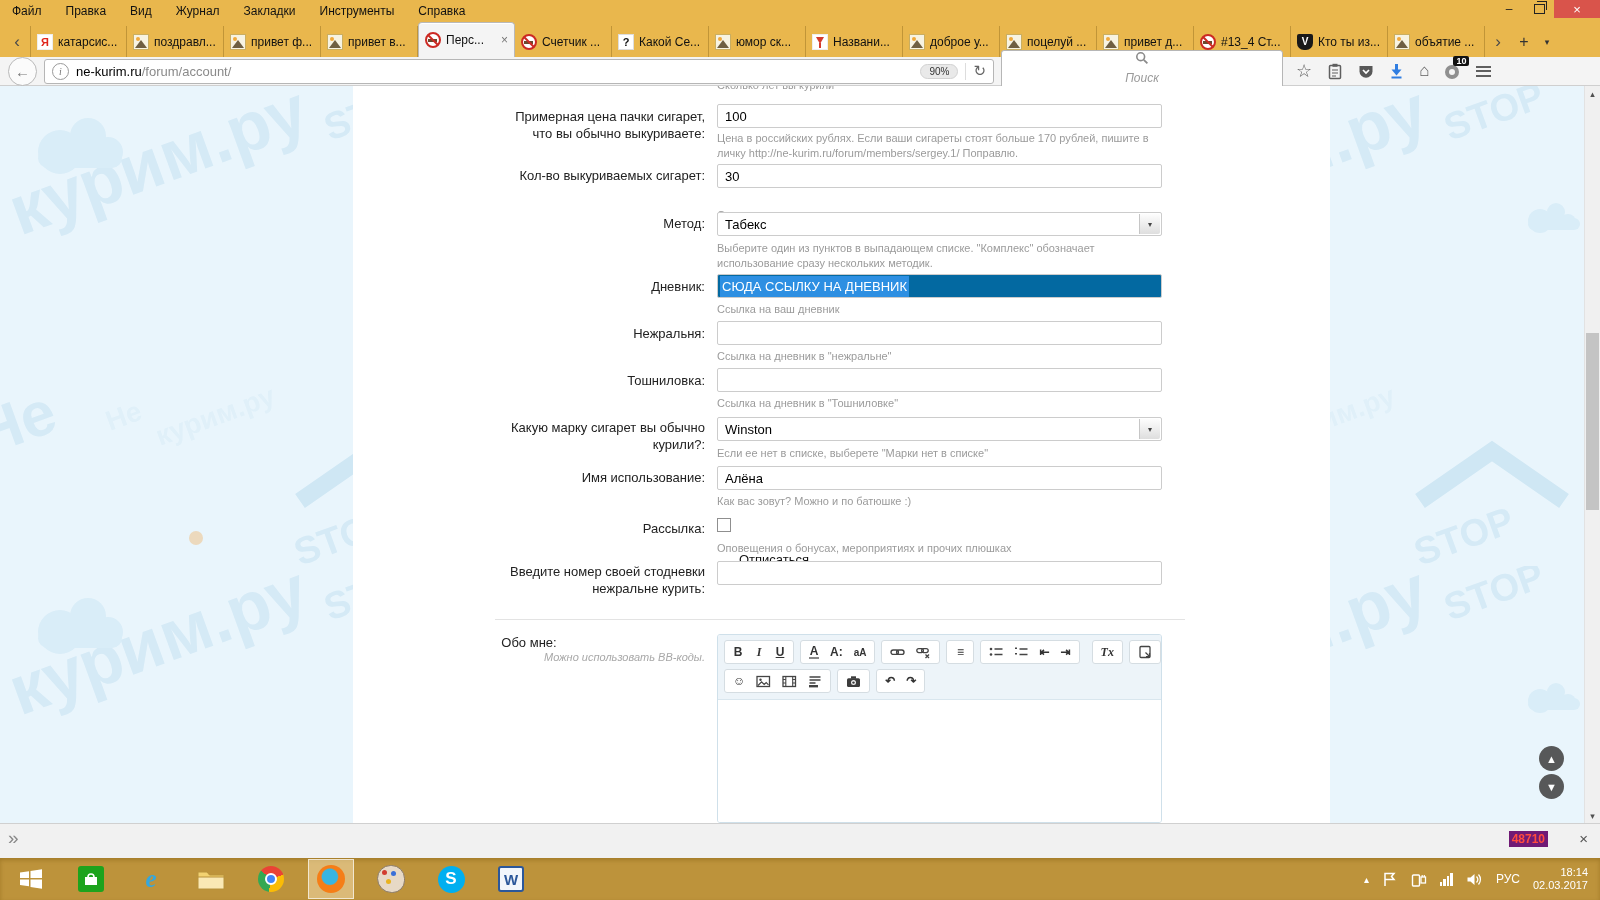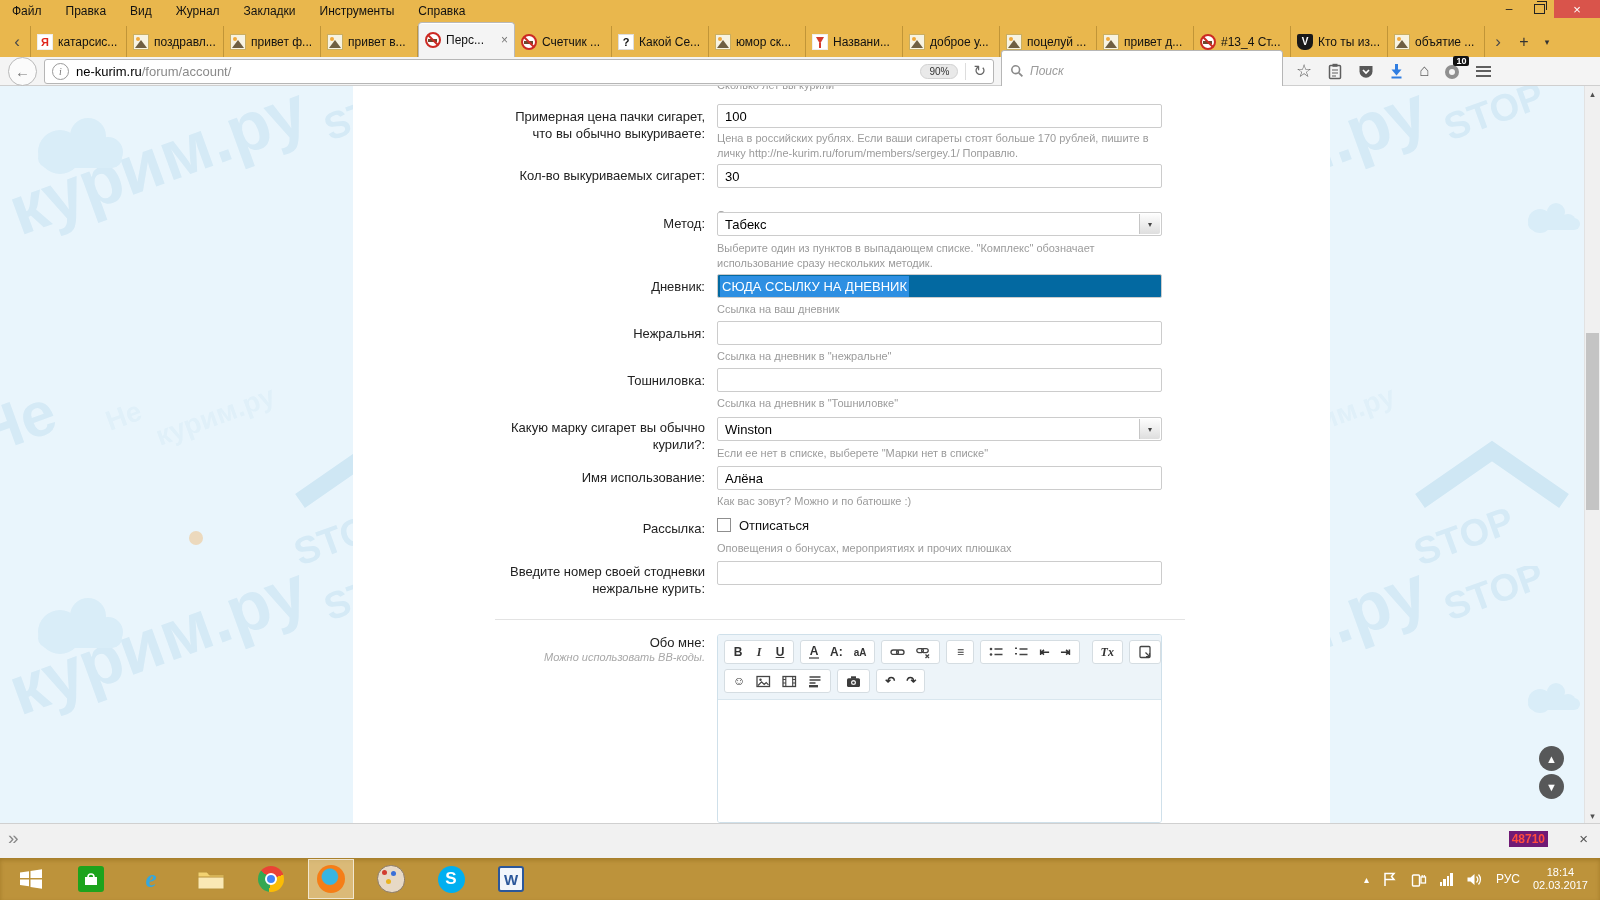--- a/index.html
+++ b/index.html
@@ -44,21 +44,21 @@
   
   .navbar{position:absolute;top:57px;left:0;right:0;height:29px;background:#f4f4f4;border-bottom:1px solid #cfcfcf;display:flex;align-items:center;padding:0 8px;gap:7px;box-sizing:border-box;}
   .back-btn{width:27px;height:27px;border-radius:50%;border:1px solid #b9b9b9;background:#fbfbfb;display:flex;align-items:center;justify-content:center;color:#787878;font-size:15px;flex:0 0 27px;}
   .url-box{display:flex;align-items:center;background:#fff;border:1px solid #b6b6b6;border-radius:3px;height:25px;padding:0 7px;gap:7px;width:950px;box-sizing:border-box;}
   .info-icon{width:15px;height:15px;border:1px solid #9a9a9a;border-radius:50%;color:#777;font-size:10px;display:flex;align-items:center;justify-content:center;font-family:"Liberation Serif",serif;font-style:italic;flex:0 0 15px;}
   .url-text{font-size:13px;color:#000;flex:1;white-space:nowrap;overflow:hidden;}
   .url-path{color:#8a8a8a;}
   .zoom-pill{background:#e9e9e9;border:1px solid #d2d2d2;border-radius:9px;font-size:10px;color:#333;padding:1px 8px;}
   .url-sep{width:1px;height:17px;background:#ddd;}
   .reload{color:#666;font-size:15px;}
-  .search-box{display:flex;align-items:center;gap:6px;background:#fff;border:1px solid #b6b6b6;border-radius:3px;height:43px;padding:0 8px;width:282px;box-sizing:border-box;}
+  .search-box{display:flex;align-items:center;gap:6px;background:#fff;border:1px solid #b6b6b6;border-radius:3px;height:43px;padding:0 8px;width:282px;box-sizing:border-box;flex-direction:column;}
   .search-ph{font-size:12px;color:#9a9a9a;font-style:italic;}
   .nav-icons{display:flex;align-items:center;gap:15px;margin-left:6px;color:#5f5f5f;}
   .ni{display:flex;align-items:center;justify-content:center;position:relative;}
   .ni-star{font-size:18px;line-height:16px;}
   .ni-home{font-size:17px;}
   .dl-badge{position:absolute;top:-7px;right:-8px;background:#111;color:#fff;font-size:9px;font-weight:bold;padding:0 3px;border-radius:2px;}
   .hamb{width:15px;height:11px;display:flex;flex-direction:column;justify-content:space-between;}
   .hamb i{display:block;height:2px;background:#5f5f5f;}
 
   
@@ -75,23 +75,23 @@
   
   .cut-hint{position:absolute;top:-7px;left:364px;font-size:11px;color:#9b9b9b;}
   .flabel{position:absolute;left:0;width:352px;text-align:right;font-size:13px;color:#222;line-height:17px;}
   .fhint{position:absolute;left:364px;width:447px;font-size:11px;color:#9b9b9b;line-height:15px;}
   .finput{position:absolute;left:364px;width:445px;height:24px;border:1px solid #ccc;border-radius:2px;background:#fff;box-sizing:border-box;display:flex;align-items:center;padding:0 7px;font-size:13px;color:#000;}
   .fselect{padding-right:24px;}
   .drop{position:absolute;right:1px;top:1px;bottom:1px;width:20px;background:linear-gradient(#fdfdfd,#dedede);border-left:1px solid #c6c6c6;display:flex;align-items:center;justify-content:center;color:#444;font-size:8px;border-radius:0 2px 2px 0;}
   .finput.diary{background:#0369a1;padding:0 1px 0 2px;}
   .sel-text{background:#2d8fe2;color:#fff;padding:3px 2px;font-size:13px;}
   .fcheck{position:absolute;left:364px;width:14px;height:14px;border:1px solid #8f8f8f;background:#fff;box-sizing:border-box;}
-  .fchecklabel{position:absolute;left:386px;font-size:13px;color:#111;}
+  .fchecklabel{position:absolute;left:386px;font-size:13px;color:#111;margin-top:34px;}
   .divider{position:absolute;left:142px;top:533px;width:690px;height:1px;background:#e3e3e3;}
-  .about-label{position:absolute;left:0;top:549px;width:352px;text-align:right;font-size:13px;color:#222;}
+  .about-label{position:absolute;left:0;top:549px;width:352px;text-align:center;font-size:13px;color:#222;}
   .about-hint{position:absolute;left:0;top:565px;width:352px;text-align:right;font-size:11px;color:#a8a8a8;font-style:italic;}
 
   
   .editor{position:absolute;left:364px;top:548px;width:445px;height:189px;box-sizing:border-box;border:1px solid #cfe0ea;border-radius:3px;background:#fff;overflow:hidden;}
   .ed-toolbar{background:#edf4f9;padding:5px 6px 6px;border-bottom:1px solid #d9e6ee;}
   .ed-row{display:flex;gap:6px;align-items:center;}
   .ed-row + .ed-row{margin-top:5px;}
   .tg{display:flex;align-items:center;gap:11px;background:#fff;border:1px solid #d5dde2;border-radius:3px;height:24px;padding:0 8px;box-sizing:border-box;}
   .tbtn{font-size:12px;font-weight:bold;color:#333;display:flex;align-items:center;justify-content:center;min-width:10px;}
   .g-i{font-style:italic;font-family:"Liberation Serif",serif;}
@@ -117,21 +117,21 @@
   .chrome-ic::after{content:"";position:absolute;top:7px;left:7px;width:12px;height:12px;border-radius:50%;background:#4286f5;border:2px solid #fff;box-sizing:border-box;}
   .ff-ic{width:28px;height:28px;border-radius:50%;background:radial-gradient(circle at 46% 42%,#39b5e0 0 34%,#f57e17 40% 78%,#d35400 100%);}
   .skype-ic{width:27px;height:27px;border-radius:50%;background:#00aff0;color:#fff;font-weight:bold;font-size:17px;display:flex;align-items:center;justify-content:center;}
   .word-ic{width:26px;height:26px;border-radius:3px;background:#f2f6fb;border:2px solid #2b579a;color:#2b579a;font-weight:bold;font-size:15px;display:flex;align-items:center;justify-content:center;box-sizing:border-box;}
   .paint-ic{width:26px;height:26px;border-radius:50% 50% 46% 54%;background:#e7d9c6;border:1px solid #8a7a66;position:relative;}
   .paint-ic::before{content:"";position:absolute;top:4px;left:4px;width:5px;height:5px;border-radius:50%;background:#d23c2e;box-shadow:9px 1px 0 #3a6fd8,4px 9px 0 #e9b320;}
   .store-ic{width:26px;height:26px;border-radius:3px;background:#1da31d;display:flex;align-items:center;justify-content:center;}
   .tray{margin-left:auto;display:flex;align-items:center;gap:13px;padding-right:12px;color:#fff;}
   .tray-expand{font-size:10px;color:#fff;}
   .lang{font-size:12px;color:#fff;}
-  .clock{font-size:11px;line-height:13px;text-align:center;color:#fff;}
+  .clock{font-size:11px;line-height:13px;text-align:right;color:#fff;}
   .bars{display:flex;align-items:flex-end;gap:1px;height:14px;}
   .bars i{display:block;width:2.5px;background:#fff;}
 </style>
 </head>
 <body>
 
 <div id="screen">
 
   <div class="menubar">
     <span class="menu-item">Файл</span>

